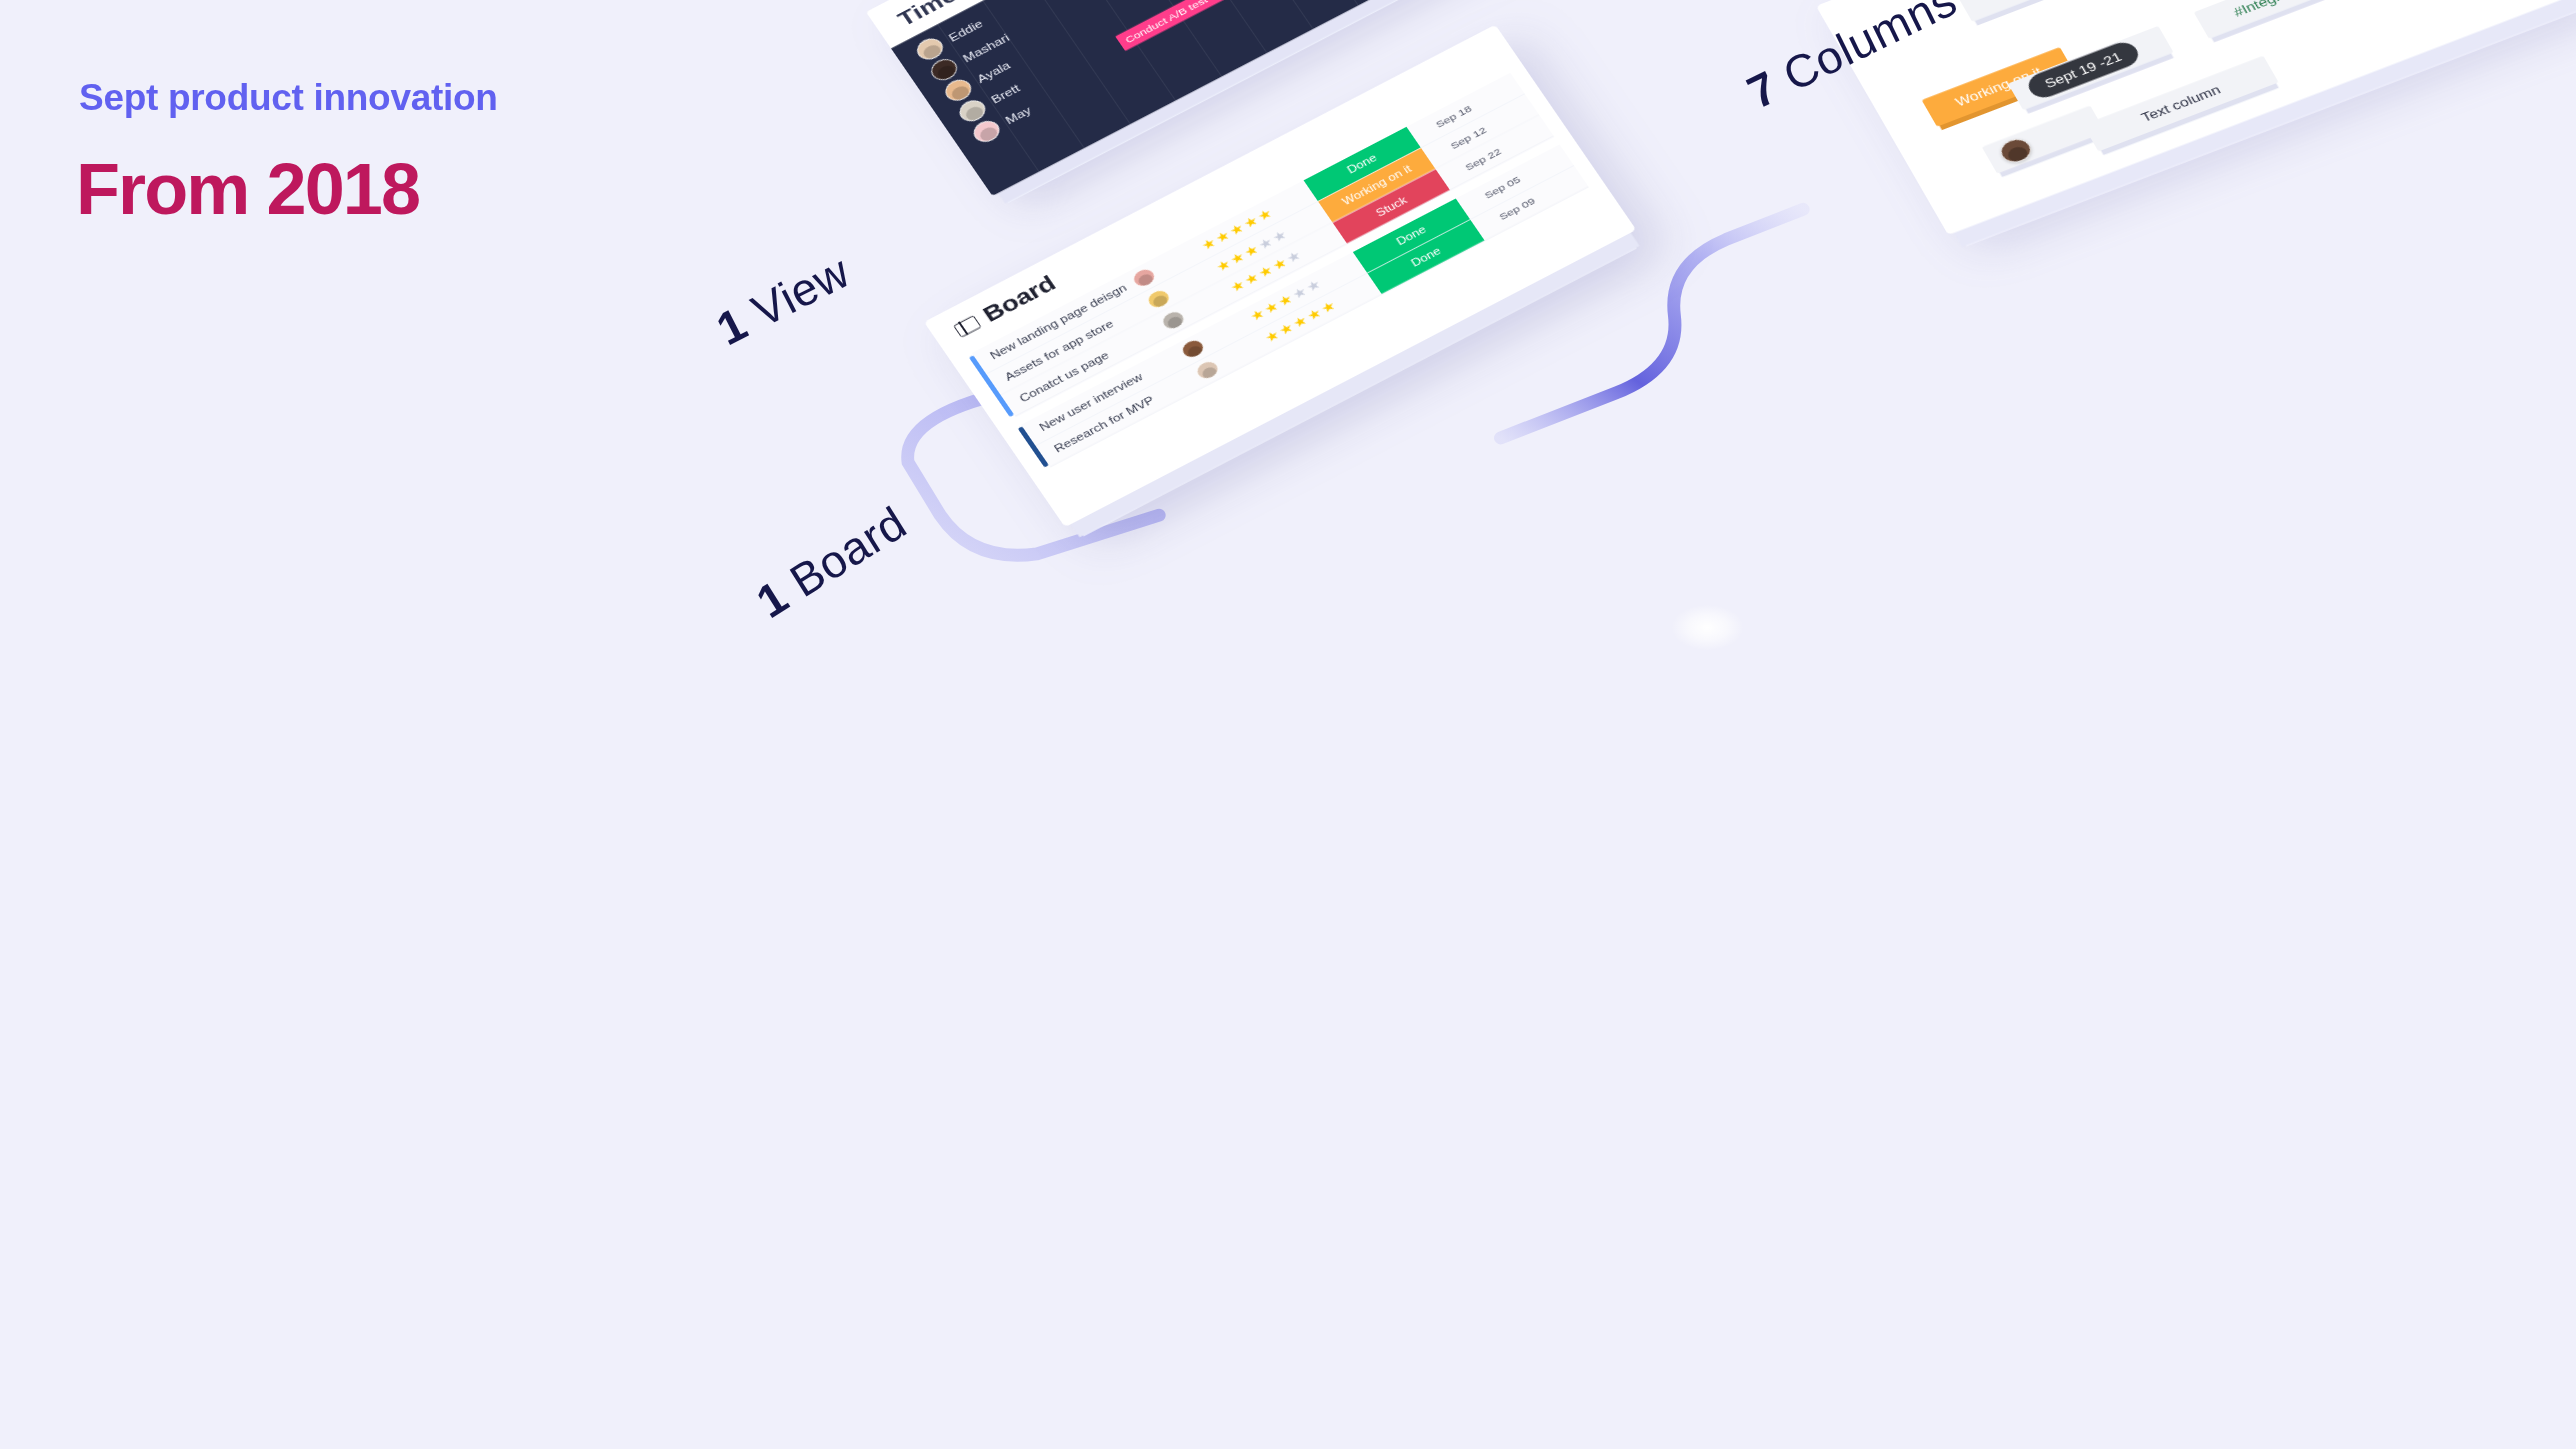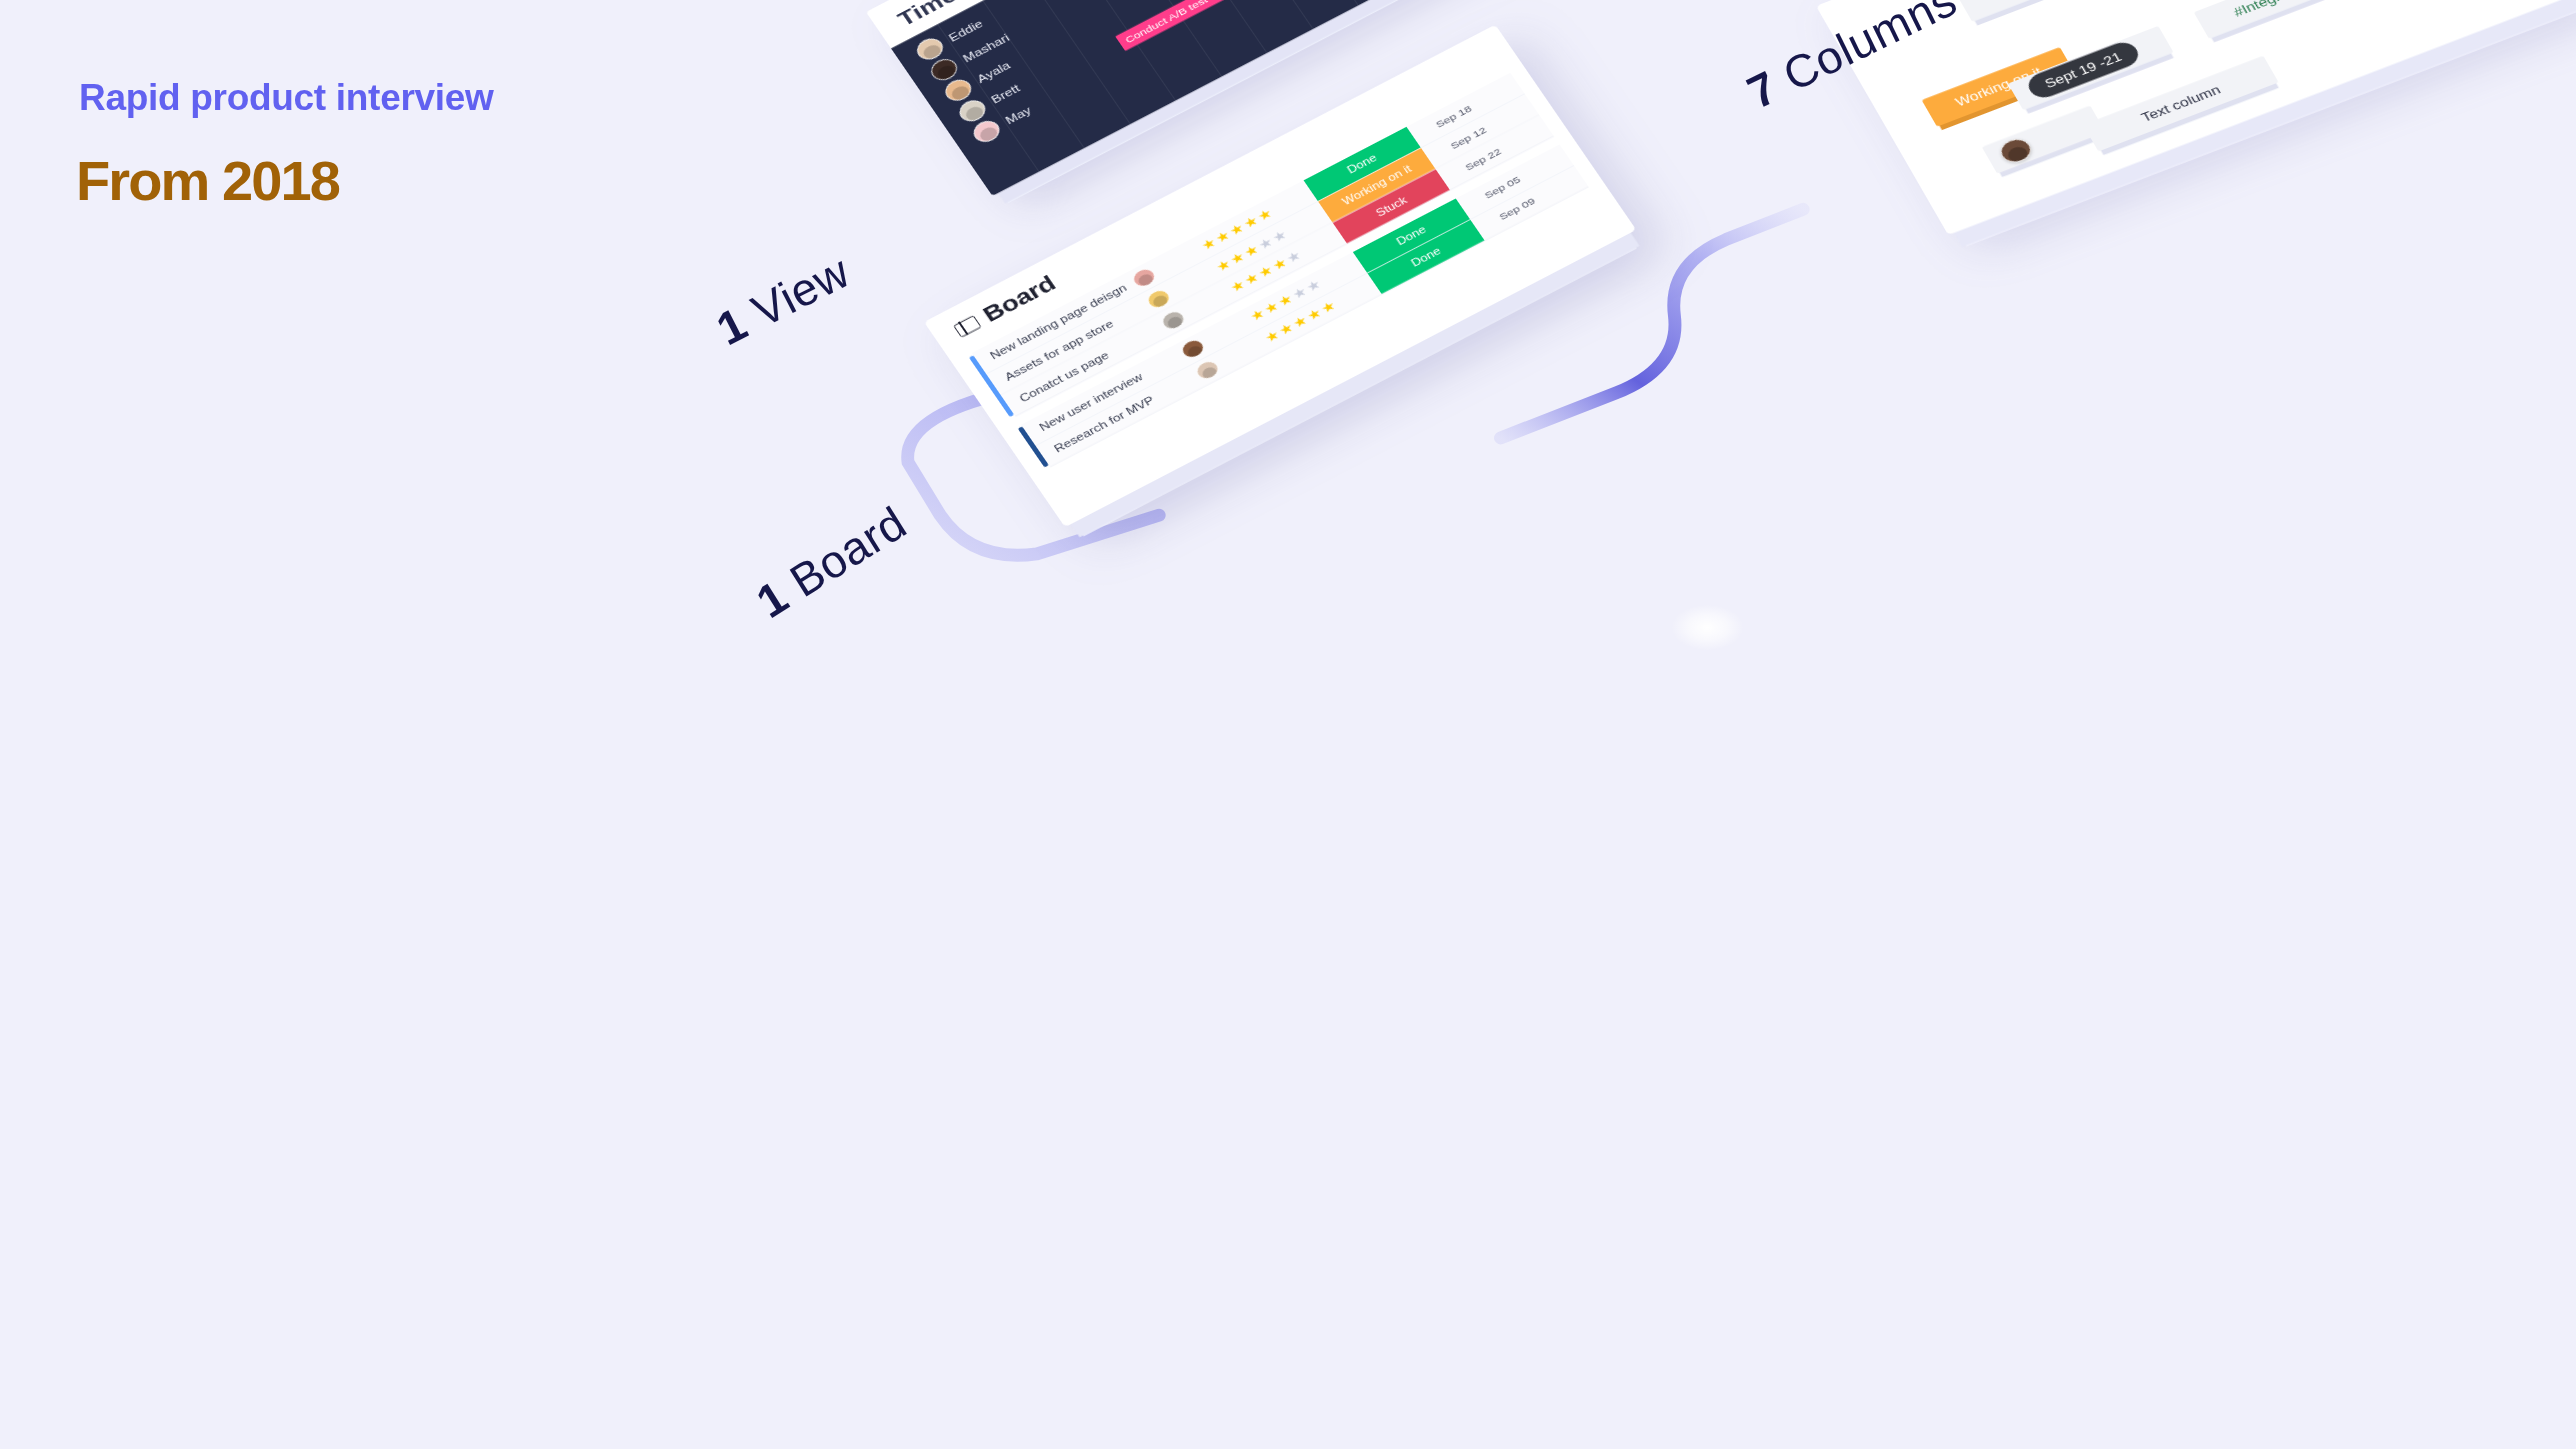--- a/index.html
+++ b/index.html
@@ -13,22 +13,22 @@
   .stage{position:absolute;inset:0;}
 
   
   .eyebrow{
     position:absolute;left:79px;top:77px;
     font-size:37px;font-weight:bold;letter-spacing:-0.3px;
     color:#6161f0;
   }
   .headline{
     position:absolute;left:76px;top:148px;
-    font-size:56px;font-weight:bold;letter-spacing:-1.9px;
-    color:#a16207;
+    font-size:72px;font-weight:bold;letter-spacing:-1.9px;
+    color:#be185d;
   }
 
   
   .scene-label{
     position:absolute;white-space:nowrap;color:#16174a;
     font-size:46px;font-weight:300;letter-spacing:0.6px;
   }
   .scene-label b{font-weight:800;}
   #label-view{left:708px;top:308px;transform:rotate(-27deg);transform-origin:left top;}
   #label-board{left:747px;top:583px;transform:rotate(-32deg);transform-origin:left top;}
@@ -163,21 +163,21 @@
   #glow-blob{
     position:absolute;left:1672px;top:605px;width:71px;height:45px;border-radius:50%;
     background:radial-gradient(ellipse at center, #ffffff 0%, rgba(255,255,255,.55) 40%, rgba(255,255,255,0) 72%);
   }
 </style>
 </head>
 <body>
 
 <div class="stage">
 
-  <div class="eyebrow">Rapid product interview</div>
+  <div class="eyebrow">Sept product innovation</div>
   <div class="headline">From 2018</div>
 
   <svg class="connectors" viewBox="0 0 4000 2250">
     <defs>
       <linearGradient id="gradA" x1="0" y1="1" x2="1" y2="0">
         <stop offset="0%" stop-color="#7b7bea" stop-opacity="0.18"></stop>
         <stop offset="45%" stop-color="#8a8aee" stop-opacity="0.55"></stop>
         <stop offset="100%" stop-color="#9a9af2" stop-opacity="0.30"></stop>
       </linearGradient>
       <linearGradient id="gradB" x1="0" y1="1" x2="1" y2="0">

